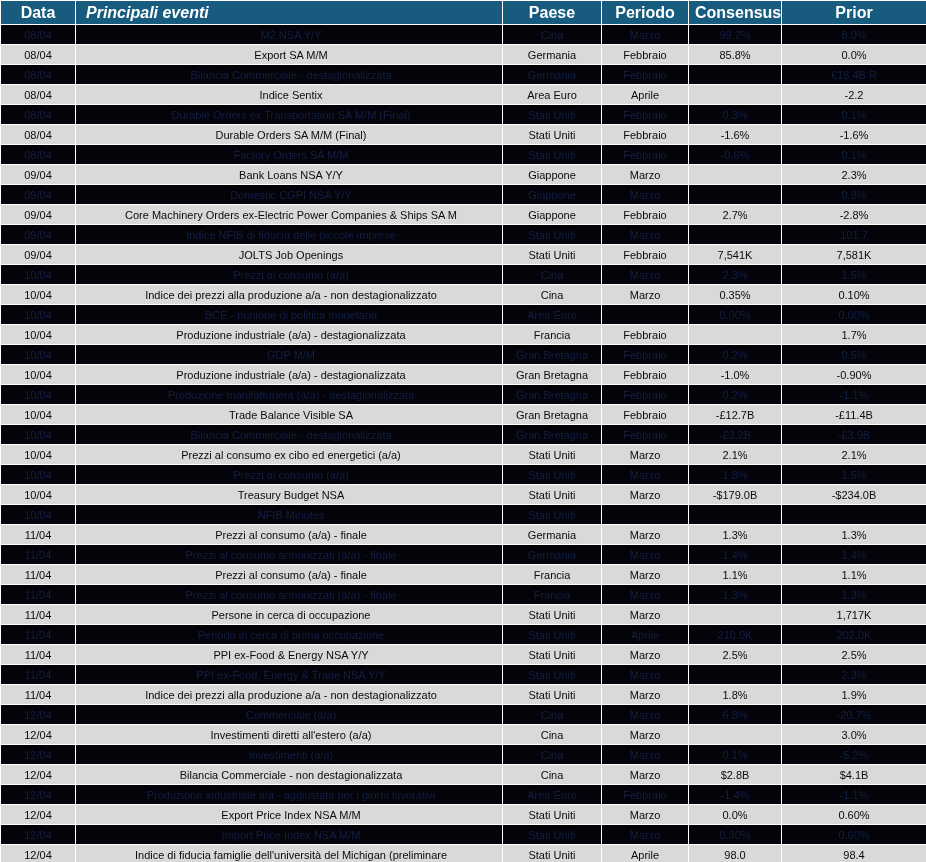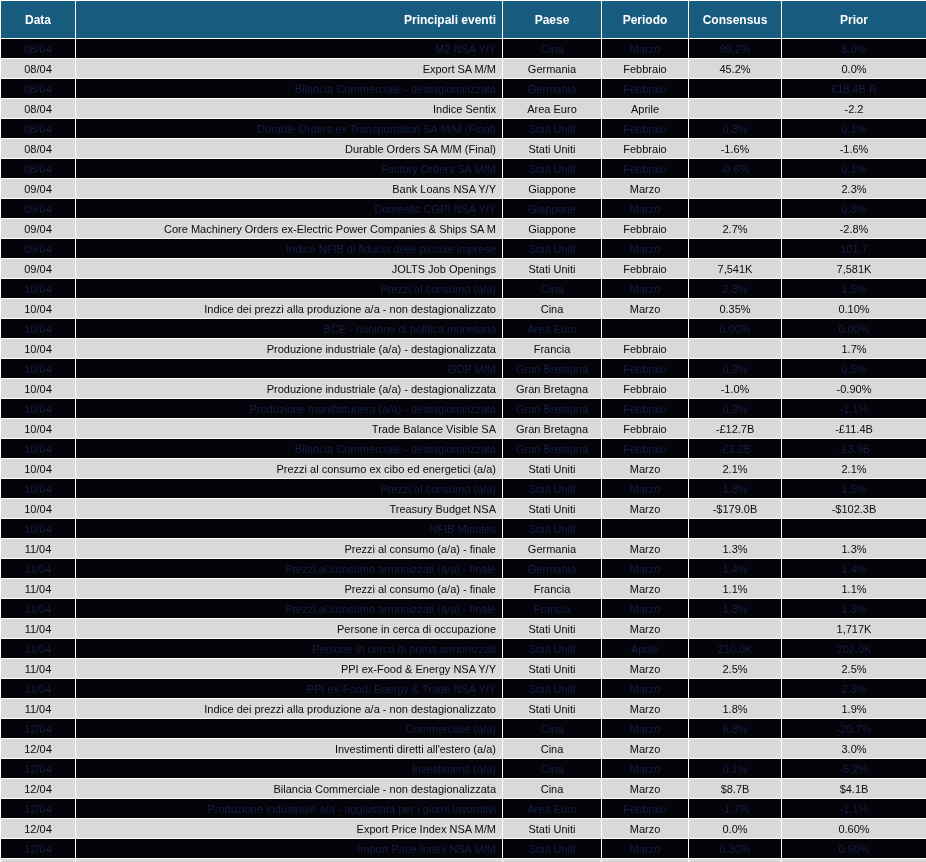--- a/index.html
+++ b/index.html
@@ -15,34 +15,34 @@
     width: 926px;
   }
   #calendar th, #calendar td {
     border: 1px solid #ffffff;
     box-sizing: border-box;
     white-space: nowrap;
     overflow: hidden;
     padding: 0 6px;
   }
   #calendar th {
-    height: 38px;
+    height: 24px;
     background: #175c7e;
     color: #ffffff;
-    font-size: 12px;
+    font-size: 16px;
     font-weight: bold;
     text-align: center;
   }
-  #calendar th.col-evento { text-align: right; padding-left: 10px; }
+  #calendar th.col-evento { text-align: left; padding-left: 10px; font-style: italic; }
   #calendar td {
     height: 20px;
     font-size: 11px;
     text-align: center;
   }
-  #calendar td.col-evento { text-align: right; padding-left: 10px; }
+  #calendar td.col-evento { text-align: center; padding-left: 10px; }
   tr.light td {
     background: #d9d9d9;
     color: #0a0a12;
   }
   tr.dark td {
     background: #030309;
     color: #141f44;
   }
 </style>
 </head>
@@ -74,21 +74,21 @@
         <td class="col-paese">Cina</td>
         <td class="col-periodo">Marzo</td>
         <td class="col-consensus">99.2%</td>
         <td class="col-prior">8.0%</td>
       </tr>
       <tr class="light">
         <td class="col-data">08/04</td>
         <td class="col-evento">Export SA M/M</td>
         <td class="col-paese">Germania</td>
         <td class="col-periodo">Febbraio</td>
-        <td class="col-consensus">45.2%</td>
+        <td class="col-consensus">85.8%</td>
         <td class="col-prior">0.0%</td>
       </tr>
       <tr class="dark">
         <td class="col-data">08/04</td>
         <td class="col-evento">Bilancia Commerciale - destagionalizzata</td>
         <td class="col-paese">Germania</td>
         <td class="col-periodo">Febbraio</td>
         <td class="col-consensus"></td>
         <td class="col-prior">€18.4B R</td>
       </tr>
@@ -251,21 +251,21 @@
         <td class="col-periodo">Marzo</td>
         <td class="col-consensus">1.8%</td>
         <td class="col-prior">1.5%</td>
       </tr>
       <tr class="light">
         <td class="col-data">10/04</td>
         <td class="col-evento">Treasury Budget NSA</td>
         <td class="col-paese">Stati Uniti</td>
         <td class="col-periodo">Marzo</td>
         <td class="col-consensus">-$179.0B</td>
-        <td class="col-prior">-$102.3B</td>
+        <td class="col-prior">-$234.0B</td>
       </tr>
       <tr class="dark">
         <td class="col-data">10/04</td>
         <td class="col-evento">NFIB Minutes</td>
         <td class="col-paese">Stati Uniti</td>
         <td class="col-periodo"></td>
         <td class="col-consensus"></td>
         <td class="col-prior"></td>
       </tr>
       <tr class="light">
@@ -303,21 +303,21 @@
       <tr class="light">
         <td class="col-data">11/04</td>
         <td class="col-evento">Persone in cerca di occupazione</td>
         <td class="col-paese">Stati Uniti</td>
         <td class="col-periodo">Marzo</td>
         <td class="col-consensus"></td>
         <td class="col-prior">1,717K</td>
       </tr>
       <tr class="dark">
         <td class="col-data">11/04</td>
-        <td class="col-evento">Persone in cerca di prima armonizzati</td>
+        <td class="col-evento">Periodo in cerca di prima occupazione</td>
         <td class="col-paese">Stati Uniti</td>
         <td class="col-periodo">Aprile</td>
         <td class="col-consensus">210.0K</td>
         <td class="col-prior">202.0K</td>
       </tr>
       <tr class="light">
         <td class="col-data">11/04</td>
         <td class="col-evento">PPI ex-Food &amp; Energy NSA Y/Y</td>
         <td class="col-paese">Stati Uniti</td>
         <td class="col-periodo">Marzo</td>
@@ -362,29 +362,29 @@
         <td class="col-paese">Cina</td>
         <td class="col-periodo">Marzo</td>
         <td class="col-consensus">0.1%</td>
         <td class="col-prior">-5.2%</td>
       </tr>
       <tr class="light">
         <td class="col-data">12/04</td>
         <td class="col-evento">Bilancia Commerciale - non destagionalizzata</td>
         <td class="col-paese">Cina</td>
         <td class="col-periodo">Marzo</td>
-        <td class="col-consensus">$8.7B</td>
+        <td class="col-consensus">$2.8B</td>
         <td class="col-prior">$4.1B</td>
       </tr>
       <tr class="dark">
         <td class="col-data">12/04</td>
         <td class="col-evento">Produzione industriale a/a - aggiustata per i giorni lavorativi</td>
         <td class="col-paese">Area Euro</td>
         <td class="col-periodo">Febbraio</td>
-        <td class="col-consensus">-1.7%</td>
+        <td class="col-consensus">-1.4%</td>
         <td class="col-prior">-1.1%</td>
       </tr>
       <tr class="light">
         <td class="col-data">12/04</td>
         <td class="col-evento">Export Price Index NSA M/M</td>
         <td class="col-paese">Stati Uniti</td>
         <td class="col-periodo">Marzo</td>
         <td class="col-consensus">0.0%</td>
         <td class="col-prior">0.60%</td>
       </tr>

